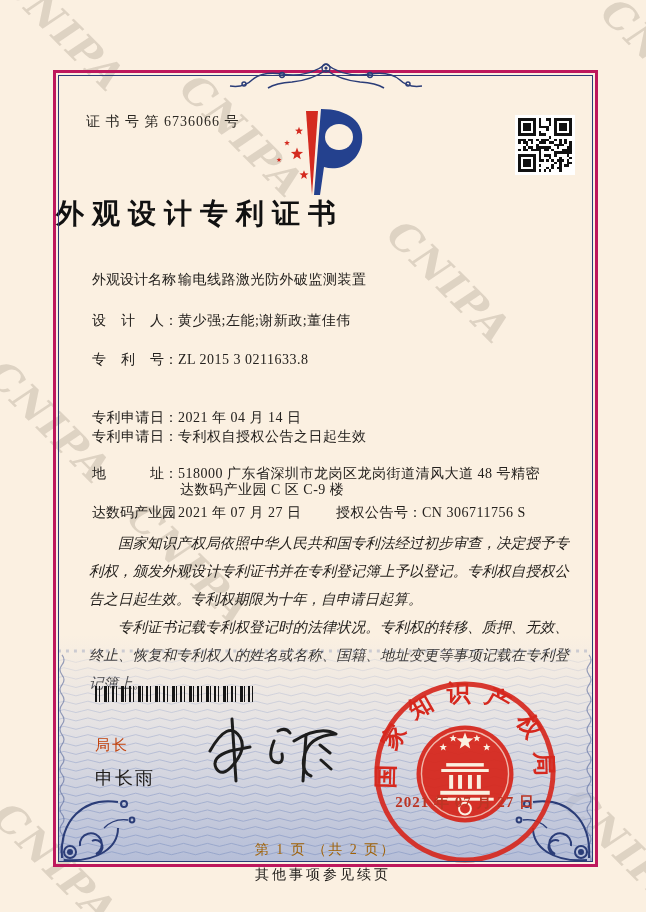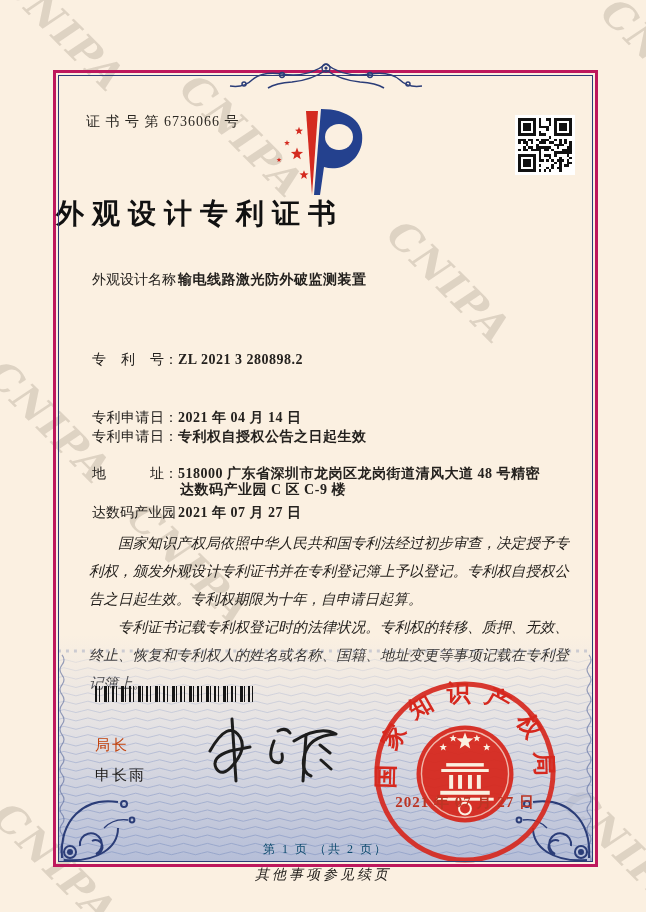--- a/index.html
+++ b/index.html
@@ -20,51 +20,51 @@
   .cert-no{position:absolute;left:30px;top:40px;font-size:14px;letter-spacing:1px;color:#2a2722;}
   .logo{position:absolute;left:210px;top:34px;width:104px;height:92px;}
   .qr{position:absolute;left:459px;top:42px;width:54px;height:54px;background:#fff;padding:3px;}
   .title{position:absolute;left:0;top:122px;width:100%;
          font-size:28px;font-weight:bold;letter-spacing:8px;color:#111;}
   
   .row{position:absolute;left:36px;font-size:14px;color:#24211e;white-space:nowrap;}
   .flabel{display:inline-block;width:72px;text-align:justify;text-align-last:justify;
           text-justify:inter-character;vertical-align:top;}
   .fcolon{display:inline-block;width:12px;}
-  .fvalue{margin-left:2px;letter-spacing:0.5px;font-weight:bold;}
+  .fvalue{margin-left:2px;letter-spacing:0.5px;}
   #row1{top:198px;} #row2{top:239px;} #row3{top:278px;} #row4{top:336px;}
   #row5{top:355px;} #row6{top:392px;} #row6b{top:408px;left:122px;} #row7{top:431px;}
   #row7b{top:431px;left:280px;}
   
   .paras{position:absolute;left:33px;right:26px;top:456px;font-size:14.5px;line-height:28px;
          font-style:italic;color:#201d1a;text-align:justify;}
   .paras p{margin:0;text-indent:2em;}
   
   .band{position:absolute;left:2px;right:2px;top:562px;bottom:2px;
         background:linear-gradient(180deg,rgba(214,220,236,0) 0%,rgba(201,209,231,0.45) 40%,rgba(169,181,214,0.85) 100%);}
   .band svg{position:absolute;inset:0;width:100%;height:100%;}
   .corner{position:absolute;bottom:2px;width:82px;height:82px;}
   .corner.left{left:2px;} .corner.right{right:2px;transform:scaleX(-1);}
   .crest{position:absolute;top:-15px;left:50%;transform:translateX(-50%);width:200px;height:34px;}
   
   .barcode{position:absolute;left:39px;top:613px;width:161px;height:16px;
     background:repeating-linear-gradient(90deg,#151515 0 2px,transparent 2px 4px,#151515 4px 5px,
       transparent 5px 9px,#151515 9px 12px,transparent 12px 13px,#151515 13px 14px,transparent 14px 17px);}
   .director-title{position:absolute;left:39px;top:663px;font-size:15px;
     font-family:"Liberation Sans","DejaVu Sans",sans-serif;color:#c2410c;letter-spacing:2px;}
-  .director-name{position:absolute;left:39px;top:693px;font-size:15px;
+  .director-name{position:absolute;left:39px;top:693px;font-size:18px;
     font-family:"Liberation Sans","DejaVu Sans",sans-serif;color:#1c1a18;letter-spacing:2px;}
   .signature{position:absolute;left:138px;top:638px;width:155px;height:88px;}
   .seal{position:absolute;left:315px;top:605px;width:188px;height:188px;}
   .seal-date{position:absolute;left:320px;top:720px;width:178px;text-align:center;
     font-size:15px;font-weight:bold;color:#bb3524;letter-spacing:1px;}
   .page-info{position:absolute;left:0;top:768px;width:100%;text-align:center;
-    font-size:12px;letter-spacing:2px;color:#0c4a6e;}
+    font-size:14px;letter-spacing:2px;color:#a16207;}
   .cont-note{position:absolute;left:0;top:866px;width:100%;text-align:center;font-size:14px;
-    font-style:italic;letter-spacing:3px;color:#24211e;z-index:2;}
+    letter-spacing:3px;color:#24211e;z-index:2;}
 </style>
 </head>
 <body>
 
 <div class="page">
 
   <span class="wm" id="w1">CNIPA</span>
   <span class="wm" id="w2">CNIPA</span>
   <span class="wm" id="w3">CNIPA</span>
   <span class="wm" id="w4">CNIPA</span>
@@ -232,37 +232,43 @@
         <rect x="0" y="14" width="7" height="7" fill="#111"></rect>
         <rect x="1" y="15" width="5" height="5" fill="#fff"></rect>
         <rect x="2" y="16" width="3" height="3" fill="#111"></rect>
       </svg>
 
     <div class="title">外观设计专利证书</div>
 
     <div class="row" id="row1">
       <span class="flabel">外观设计名称</span><span class="fcolon">：</span><span class="fvalue">输电线路激光防外破监测装置</span>
     </div>
+    <div class="row" id="row2">
+      <span class="flabel">设计人</span><span class="fcolon">：</span><span class="fvalue">黄少强;左能;谢新政;董佳伟</span>
+    </div>
     <div class="row" id="row3">
-      <span class="flabel">专利号</span><span class="fcolon">：</span><span class="fvalue">ZL 2021 3 280898.2</span>
+      <span class="flabel">专利号</span><span class="fcolon">：</span><span class="fvalue">ZL 2015 3 0211633.8</span>
     </div>
     <div class="row" id="row4">
       <span class="flabel">专利申请日</span><span class="fcolon">：</span><span class="fvalue">2021 年 04 月 14 日</span>
     </div>
     <div class="row" id="row5">
       <span class="flabel">专利申请日</span><span class="fcolon">：</span><span class="fvalue">专利权自授权公告之日起生效</span>
     </div>
     <div class="row" id="row6">
       <span class="flabel">地址</span><span class="fcolon">：</span><span class="fvalue">518000 广东省深圳市龙岗区龙岗街道清风大道 48 号精密</span>
     </div>
     <div class="row" id="row6b">
       <span class="fvalue">达数码产业园 C 区 C-9 楼</span>
     </div>
     <div class="row" id="row7">
       <span class="flabel">达数码产业园</span><span class="fcolon">：</span><span class="fvalue">2021 年 07 月 27 日</span>
+    </div>
+    <div class="row" id="row7b">
+      <span class="flabel">授权公告号</span><span class="fcolon">：</span><span class="fvalue">CN 306711756 S</span>
     </div>
 
     <div class="paras">
       <p>国家知识产权局依照中华人民共和国专利法经过初步审查，决定授予专利权，颁发外观设计专利证书并在专利登记簿上予以登记。专利权自授权公告之日起生效。专利权期限为十年，自申请日起算。</p>
       <p>专利证书记载专利权登记时的法律状况。专利权的转移、质押、无效、终止、恢复和专利权人的姓名或名称、国籍、地址变更等事项记载在专利登记簿上。</p>
     </div>
 
     <div class="band">
       <svg id="wavesvg" viewBox="0 0 537 228" preserveAspectRatio="none">
           <path d="M0 16 H537" stroke="#7f8db5" stroke-width="3" stroke-dasharray="3 5" opacity="0.35"></path>

